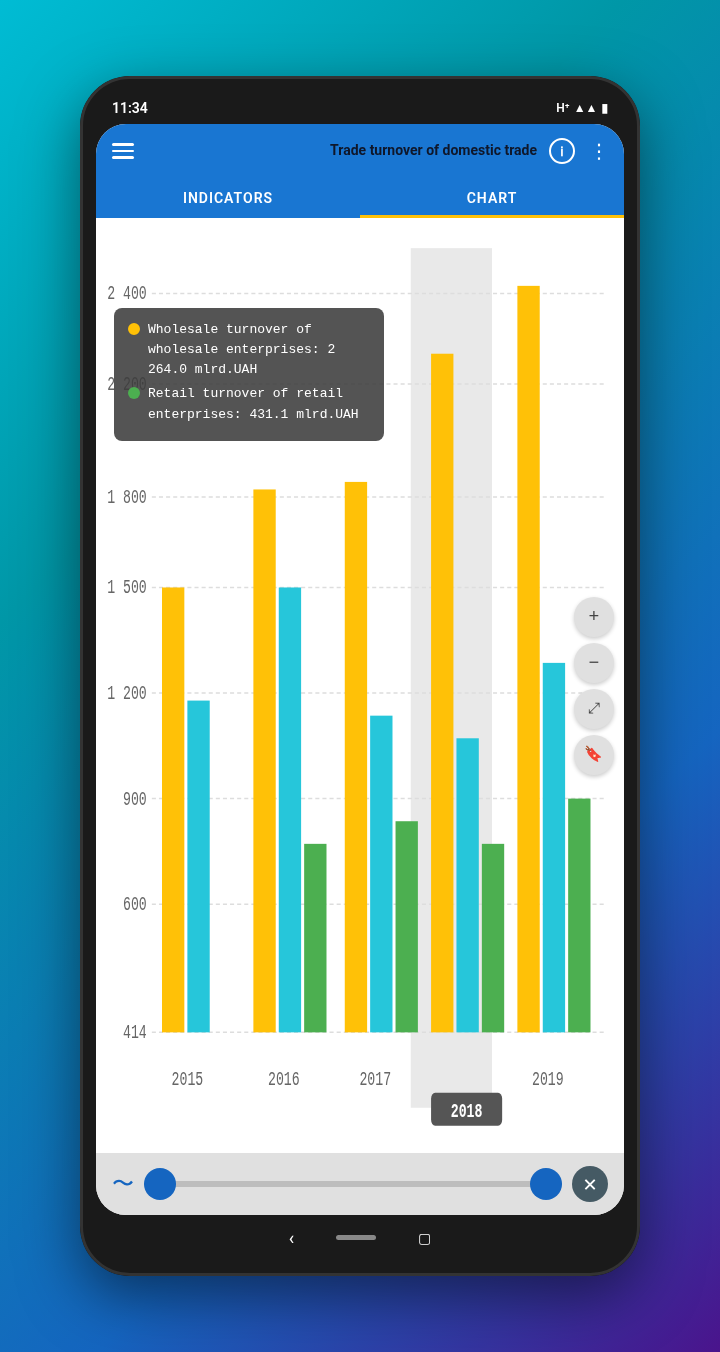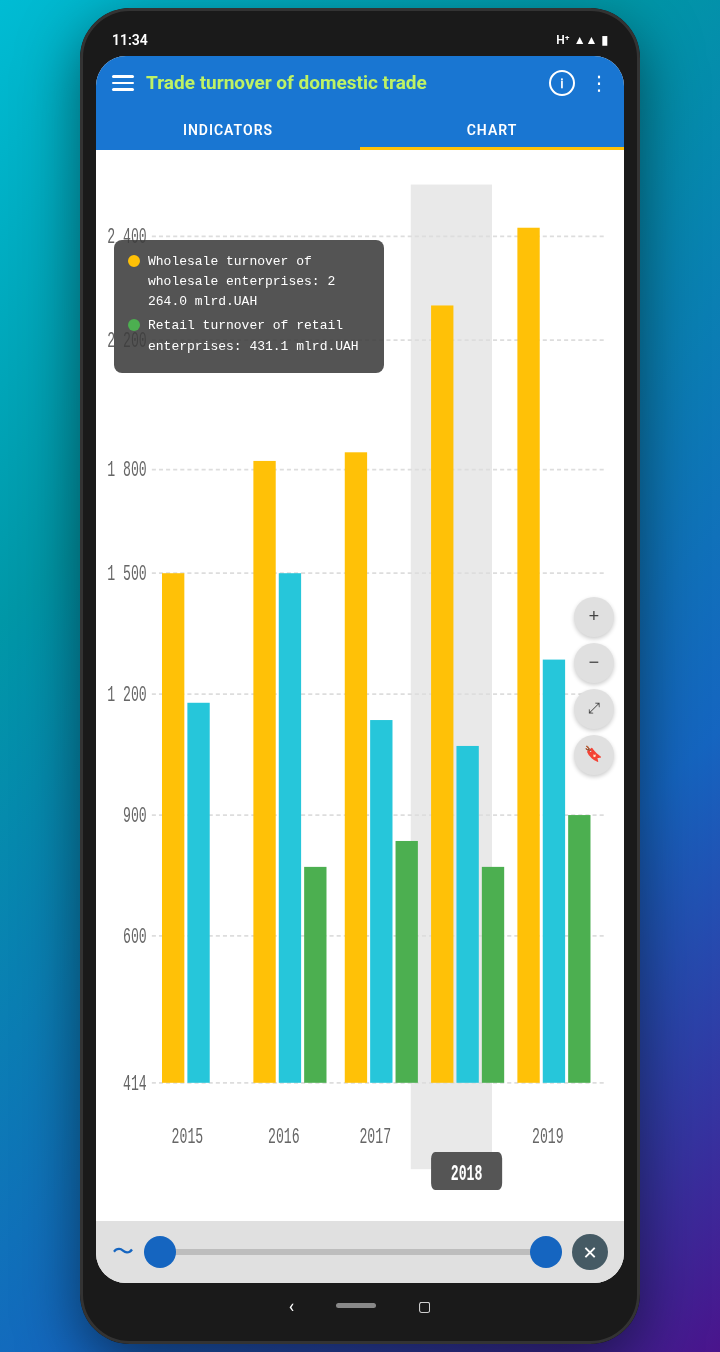--- a/index.html
+++ b/index.html
@@ -7,21 +7,21 @@
       width: 720px;
       height: 1352px;
       background: linear-gradient(135deg, #00bcd4 0%, #0097a7 30%, #1565c0 70%, #4a148c 100%);
       display: flex;
       align-items: center;
       justify-content: center;
       font-family: 'Roboto', Arial, sans-serif;
     }
     .phone {
       width: 560px;
-      height: 1336px;
+      height: 1200px;
       background: #1a1a1a;
       border-radius: 50px;
       padding: 20px 16px;
       box-shadow: 0 20px 60px rgba(0,0,0,0.5);
       display: flex;
       flex-direction: column;
       overflow: hidden;
       position: relative;
     }
     .phone::before {
@@ -69,24 +69,25 @@
       cursor: pointer;
     }
     .hamburger span {
       width: 22px;
       height: 2.5px;
       background: white;
       border-radius: 2px;
     }
     .header-title {
       flex: 1;
-      color: #bef264;
-      font-size: 19px;
+      color: #0f172a;
+      font-size: 14px;
       font-weight: 700;
       line-height: 1.25;
+      text-align: right;
     }
     .header-icons {
       display: flex;
       align-items: center;
       gap: 14px;
     }
     .icon-circle {
       width: 26px;
       height: 26px;
       border: 2px solid white;

